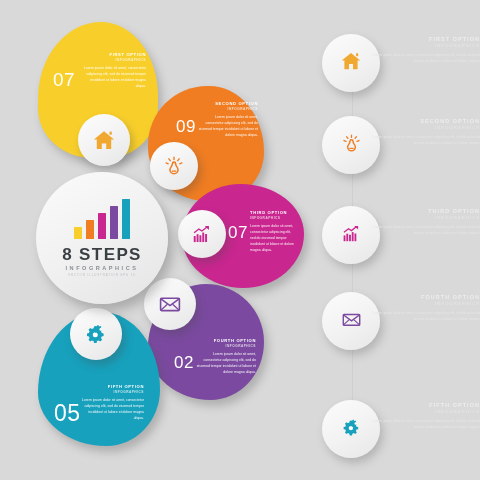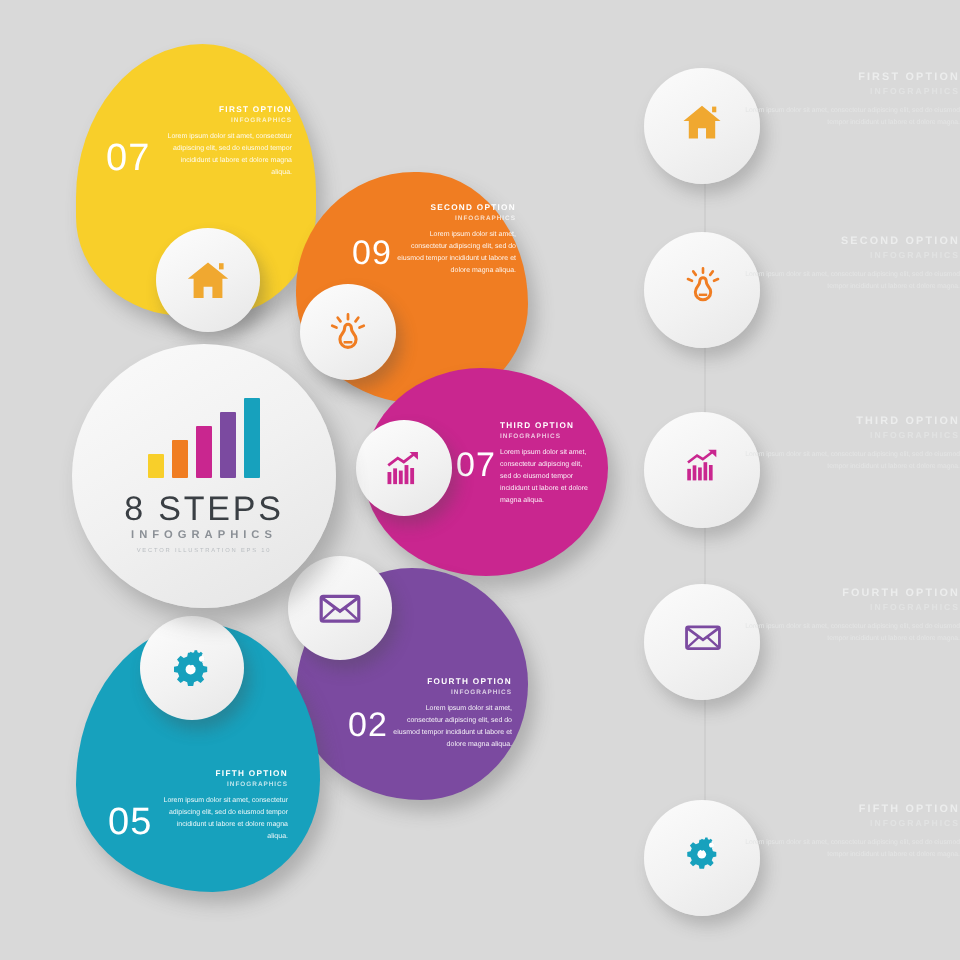--- a/index.html
+++ b/index.html
@@ -59,21 +59,21 @@
   
   #hub{
     position:absolute;left:36px;top:172px;width:132px;height:132px;border-radius:50%;
     background:linear-gradient(150deg,#fbfbfb 0%,#f1f1f1 50%,#e4e4e4 100%);
     box-shadow:5px 7px 11px rgba(75,75,75,.32);
     display:flex;flex-direction:column;align-items:center;justify-content:center;
   }
   #hubchart{display:flex;align-items:flex-end;gap:3.6px;height:40px;margin-bottom:7px;}
   #hubchart i{display:block;width:8.5px;border-radius:.5px;}
   .hub-ttl{
-    font-size:17px;font-weight:normal;color:#3a3f44;letter-spacing:1.4px;
+    font-size:17px;font-weight:bold;color:#3a3f44;letter-spacing:1.4px;
     line-height:1;
   }
   .hub-sub{
     font-size:5.6px;font-weight:bold;color:#8b9096;letter-spacing:2.5px;
     margin-top:3px;line-height:1;
   }
   .hub-sub2{
     font-size:2.9px;color:#b9bdc1;letter-spacing:.9px;margin-top:2.4px;line-height:1;
   }
 
@@ -184,21 +184,21 @@
           <rect x="2.6" y="6.2" width="18.8" height="12.4" rx="1"></rect>
           <path d="M2.6 6.6 12 13.6 21.4 6.6"></path>
           <path d="M2.8 18.2 9.4 12.2M21.2 18.2 14.6 12.2" stroke-width="1.3"></path>
         </svg>
       </span>
     </div>
   </div>
 
   <div class="blob shape-e" style="left:38px;top:312px;width:122px;height:134px;">
     <div class="body" style="background:#17a1bd;"></div>
-    <div class="num" style="left:16px;top:90px;font-size:19px;">05</div>
+    <div class="num" style="left:16px;top:90px;font-size:23px;">05</div>
     <div class="txtblock txt-r" style="left:42px;top:72px;width:64px;">
       <div class="ttl">FIFTH OPTION</div>
       <div class="sub">INFOGRAPHICS</div>
       <div class="body-txt">Lorem ipsum dolor sit amet, consectetur adipiscing elit, sed do eiusmod tempor incididunt ut labore et dolore magna aliqua.</div>
     </div>
     <div class="bubble" style="left:32px;top:-4px;width:52px;height:52px;">
       <span>
         <svg width="24" height="24" viewBox="0 0 24 24" fill="#17a1bd">
           <path d="M10.0 4.4h2.6l.4 1.9 1.7.7 1.6-1.1 1.8 1.8-1.1 1.6.7 1.7 1.9.4v2.6l-1.9.4-.7 1.7 1.1 1.6-1.8 1.8-1.6-1.1-1.7.7-.4 1.9h-2.6l-.4-1.9-1.7-.7-1.6 1.1-1.8-1.8 1.1-1.6-.7-1.7-1.9-.4v-2.6l1.9-.4.7-1.7-1.1-1.6 1.8-1.8 1.6 1.1 1.7-.7z"></path>
           <circle cx="11.3" cy="12.7" r="2.5" fill="#fff"></circle>

